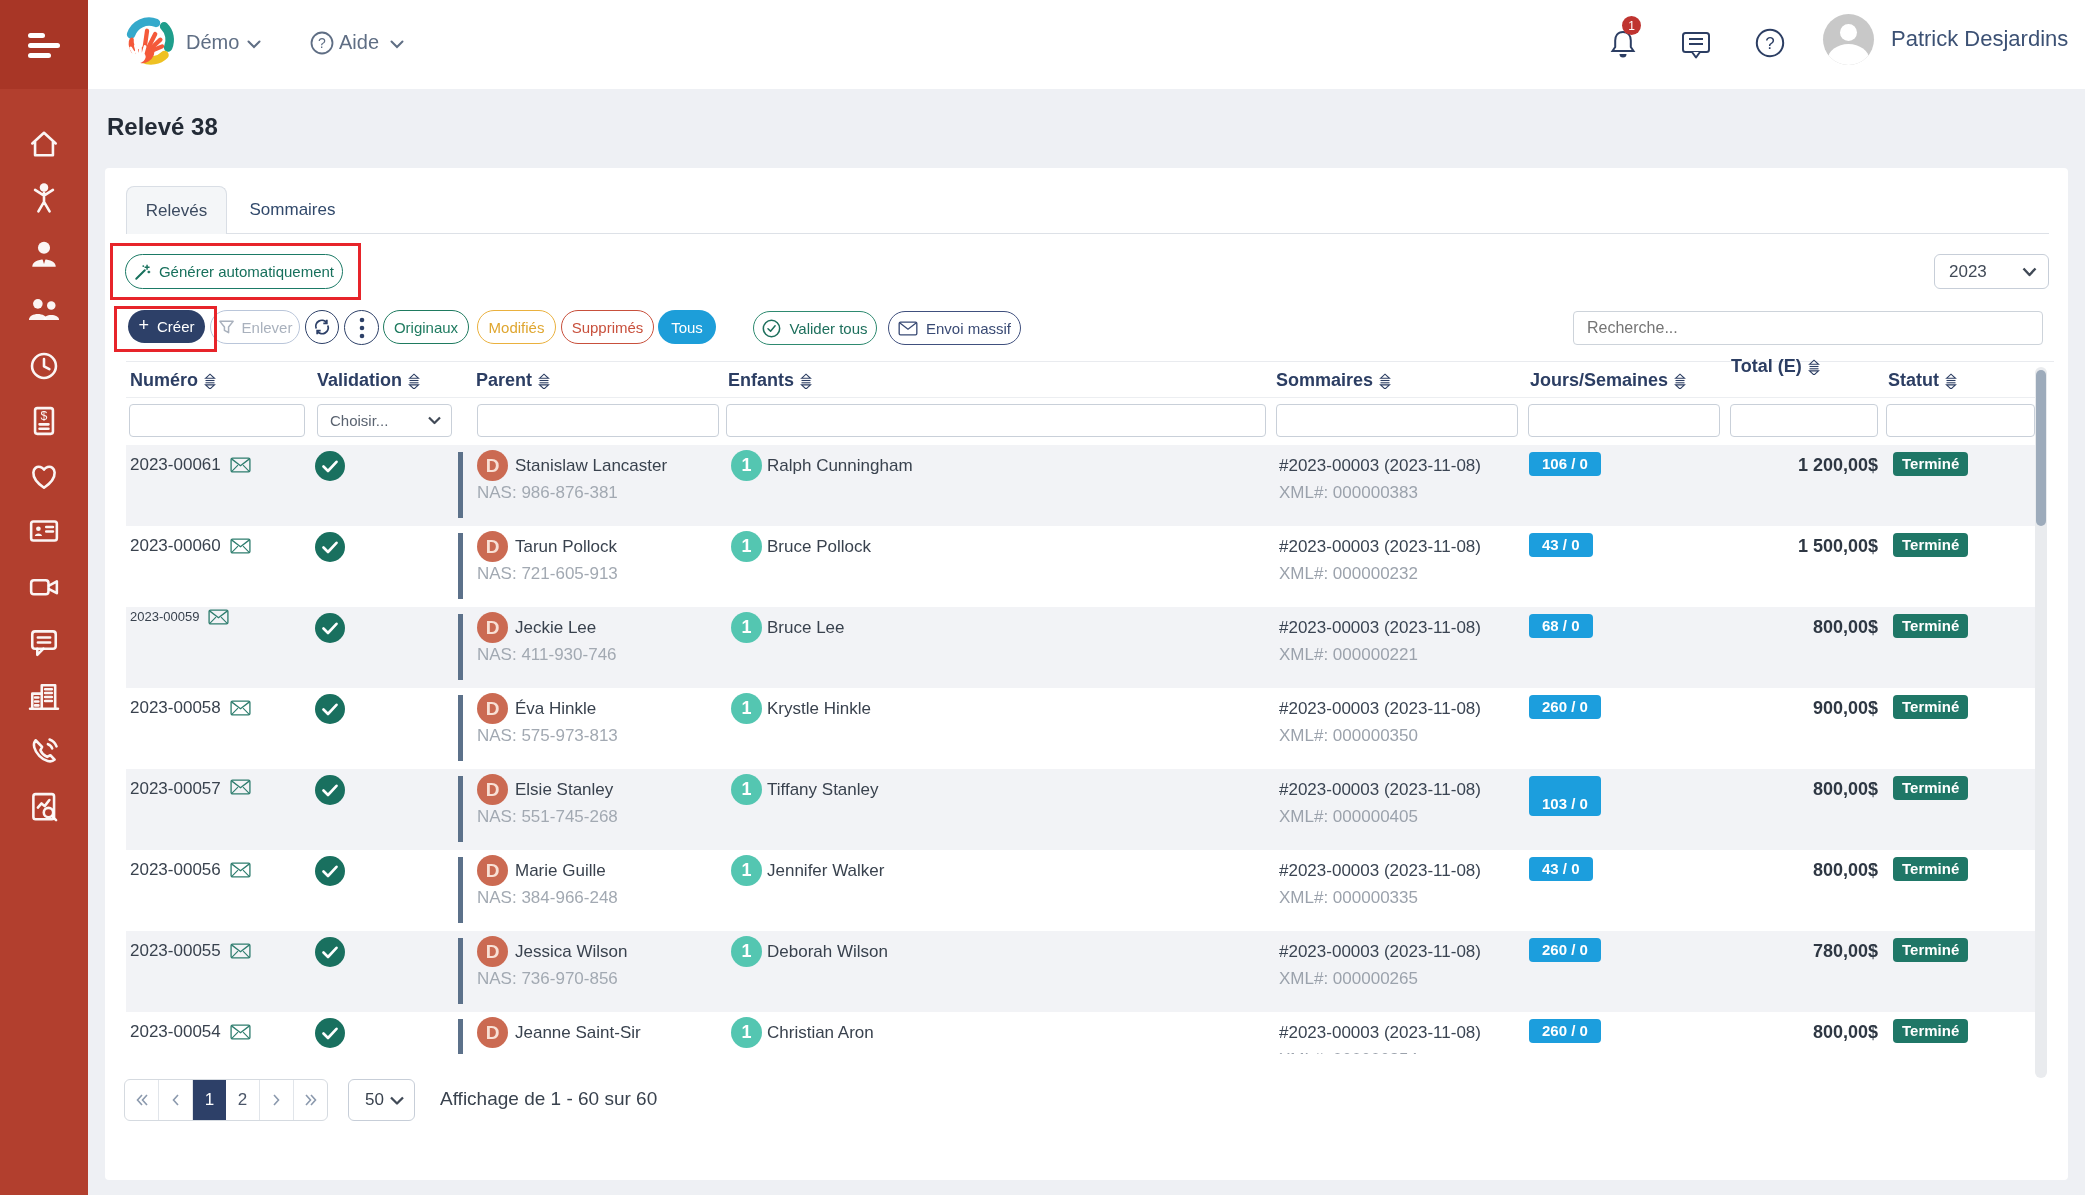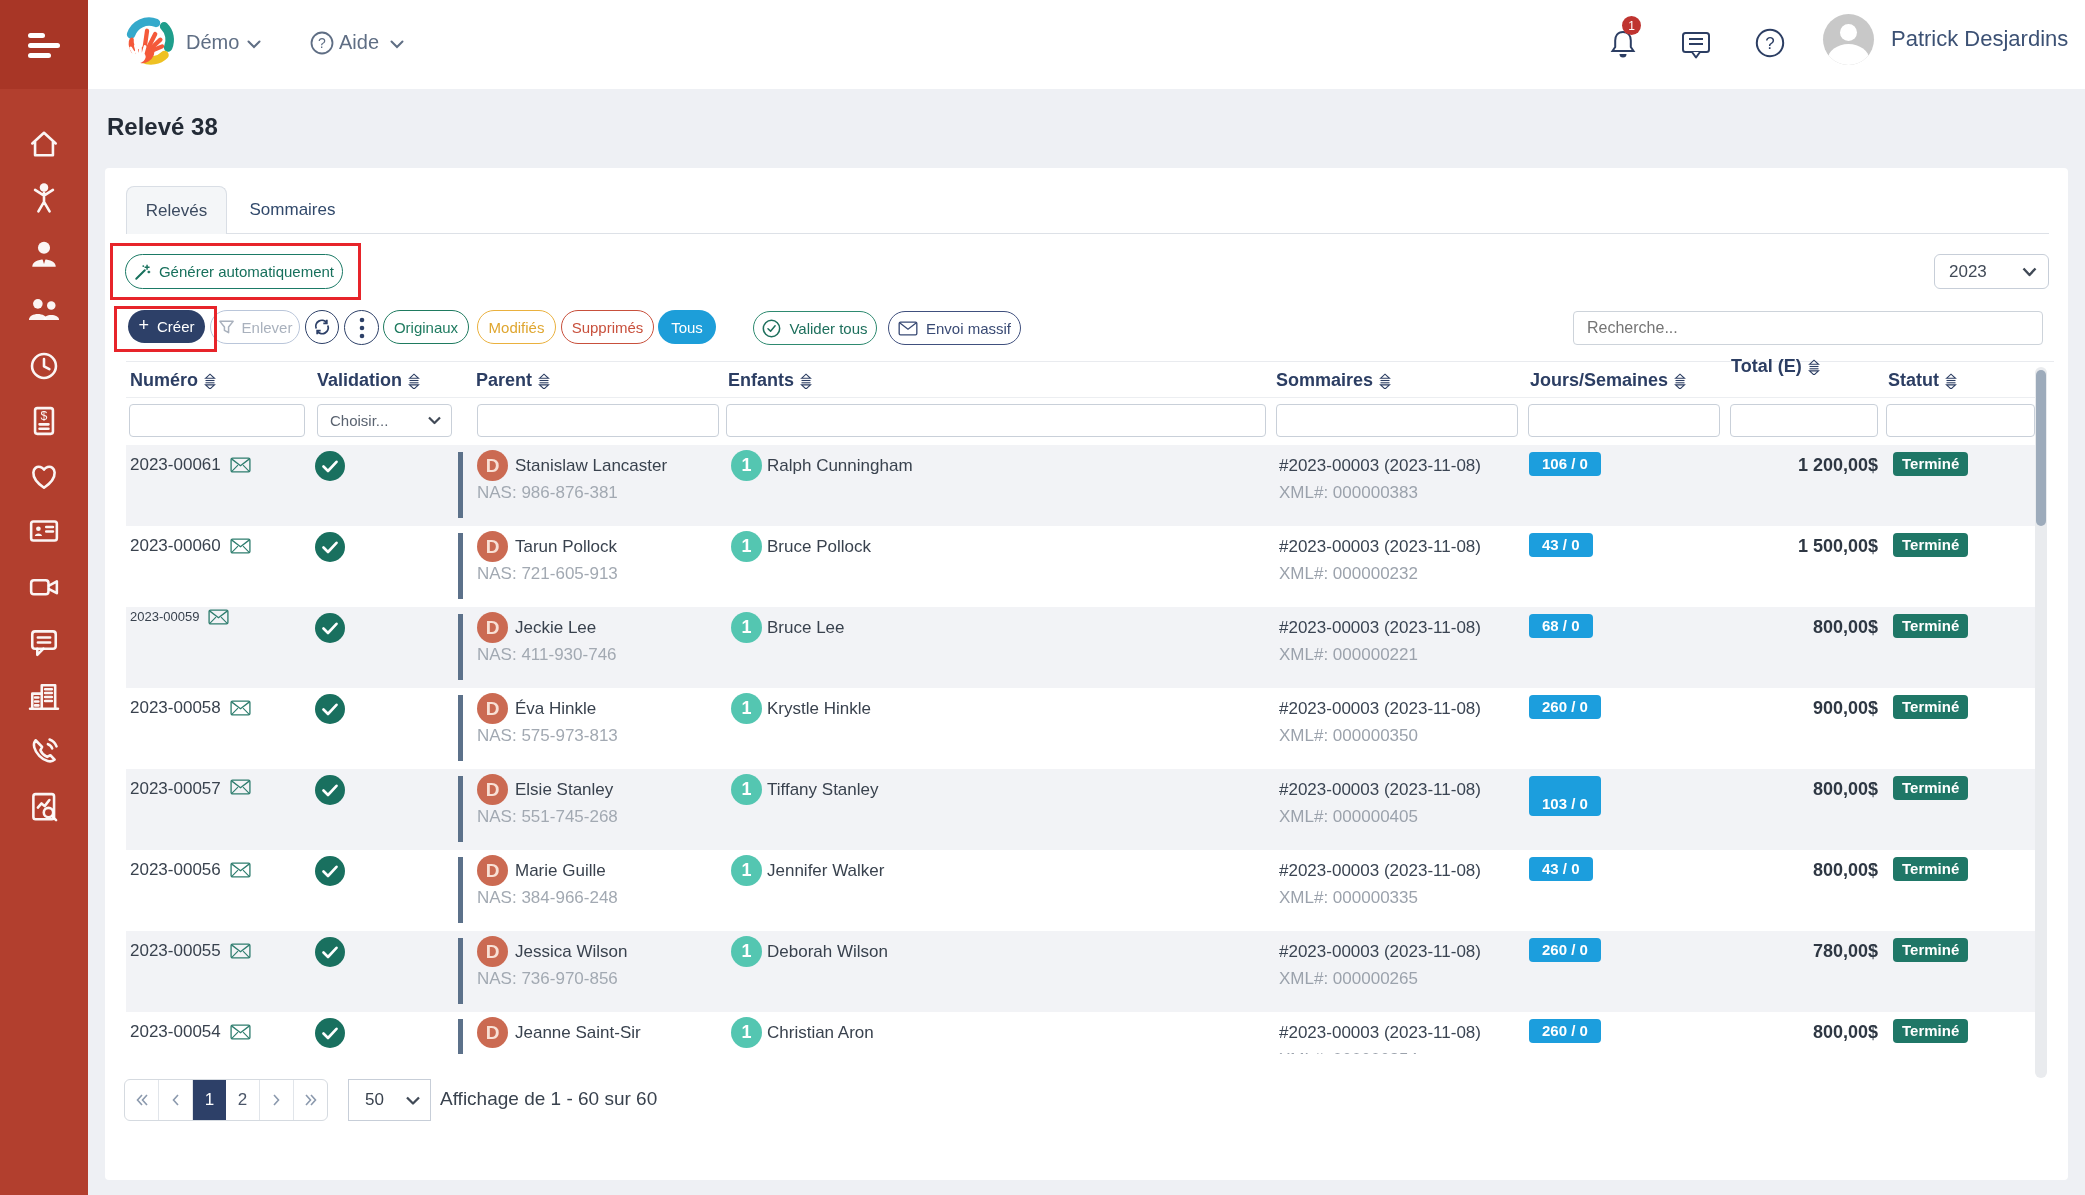--- a/index.html
+++ b/index.html
@@ -474,21 +474,21 @@
         <svg width="9" height="14" viewBox="0 0 9 14">
           <path d="M2 2 L6.5 7 L2 12" fill="none" stroke="#8b99ad" stroke-width="1.6"></path>
         </svg>
       </div>
     <div style="flex:1;display:flex;align-items:center;justify-content:center">
         <svg width="14" height="14" viewBox="0 0 14 14">
           <path d="M2 2 L6.5 7 L2 12 M7 2 L11.5 7 L7 12" fill="none" stroke="#8b99ad" stroke-width="1.6"></path>
         </svg>
       </div>
   </div>
-  <div class="abs" style="left:243px;top:911px;width:83px;height:42px;border:1px solid #c7ced8;border-radius:0;display:flex;align-items:center;padding-left:16px;font-size:17px;color:#39424e">50
+  <div class="abs" style="left:243px;top:911px;width:67px;height:42px;border:1px solid #c7ced8;border-radius:6px;display:flex;align-items:center;padding-left:16px;font-size:17px;color:#39424e">50
   <svg style="position:absolute;right:10px" width="14" height="9" viewBox="0 0 14 9">
         <path d="M1 1.5 L7 7.5 L13 1.5" fill="none" stroke="#414a57" stroke-width="2.3" stroke-linejoin="round"></path>
       </svg></div>
   <div class="abs" style="left:335px;top:920px;font-size:19px;color:#39424e">Affichage de 1 - 60 sur 60</div>
 
 </div>
 
 <div class="abs" style="left:110px;top:243px;width:251px;height:57px;border:3.5px solid #e7242a"></div>
 <div class="abs" style="left:114px;top:306px;width:103px;height:46px;border:3.5px solid #e7242a"></div>
 

